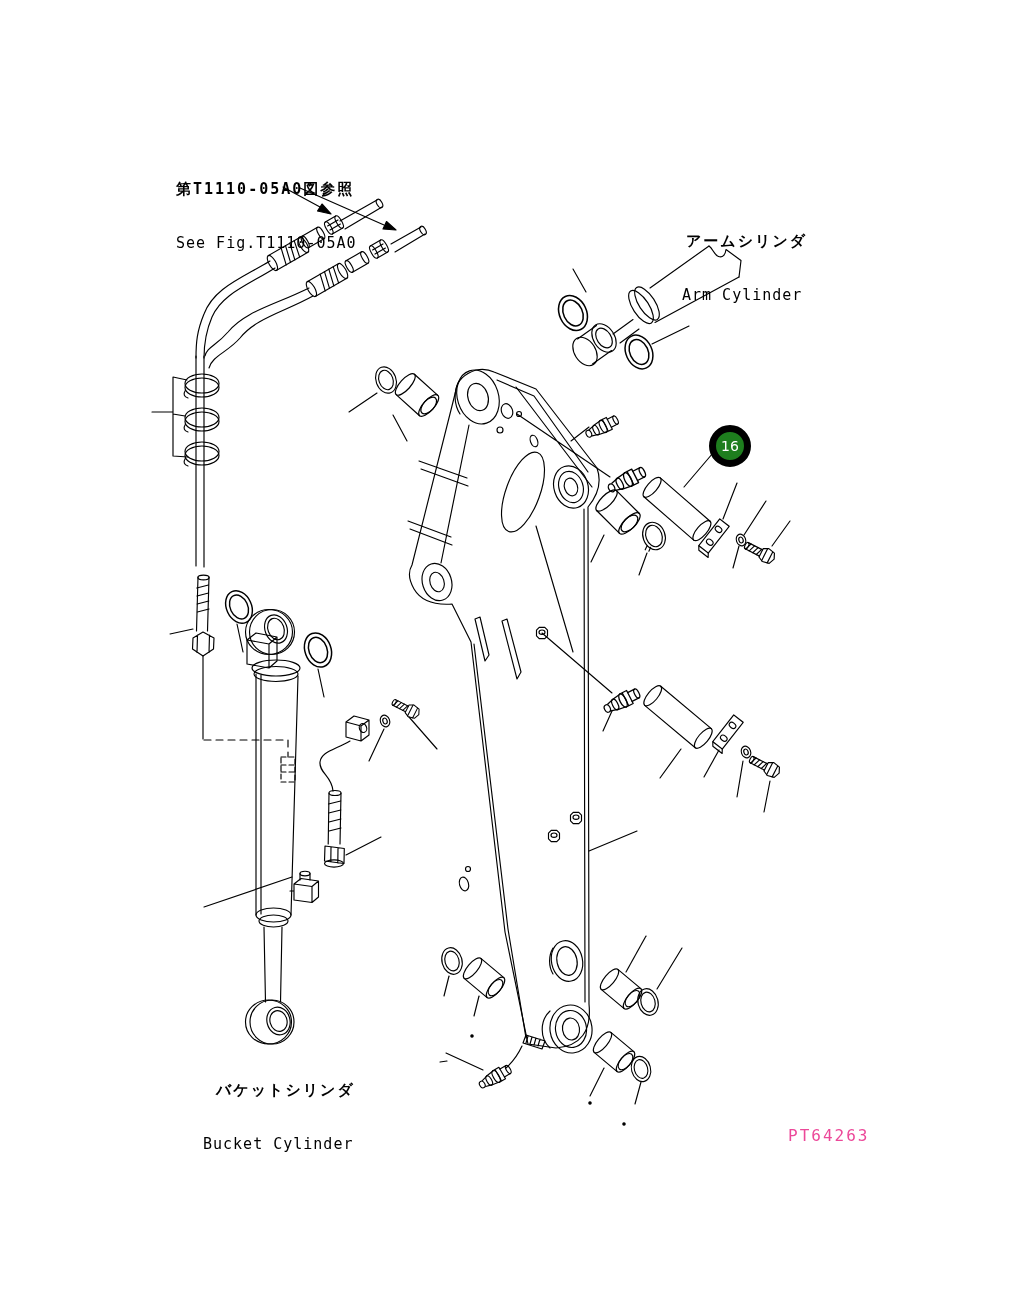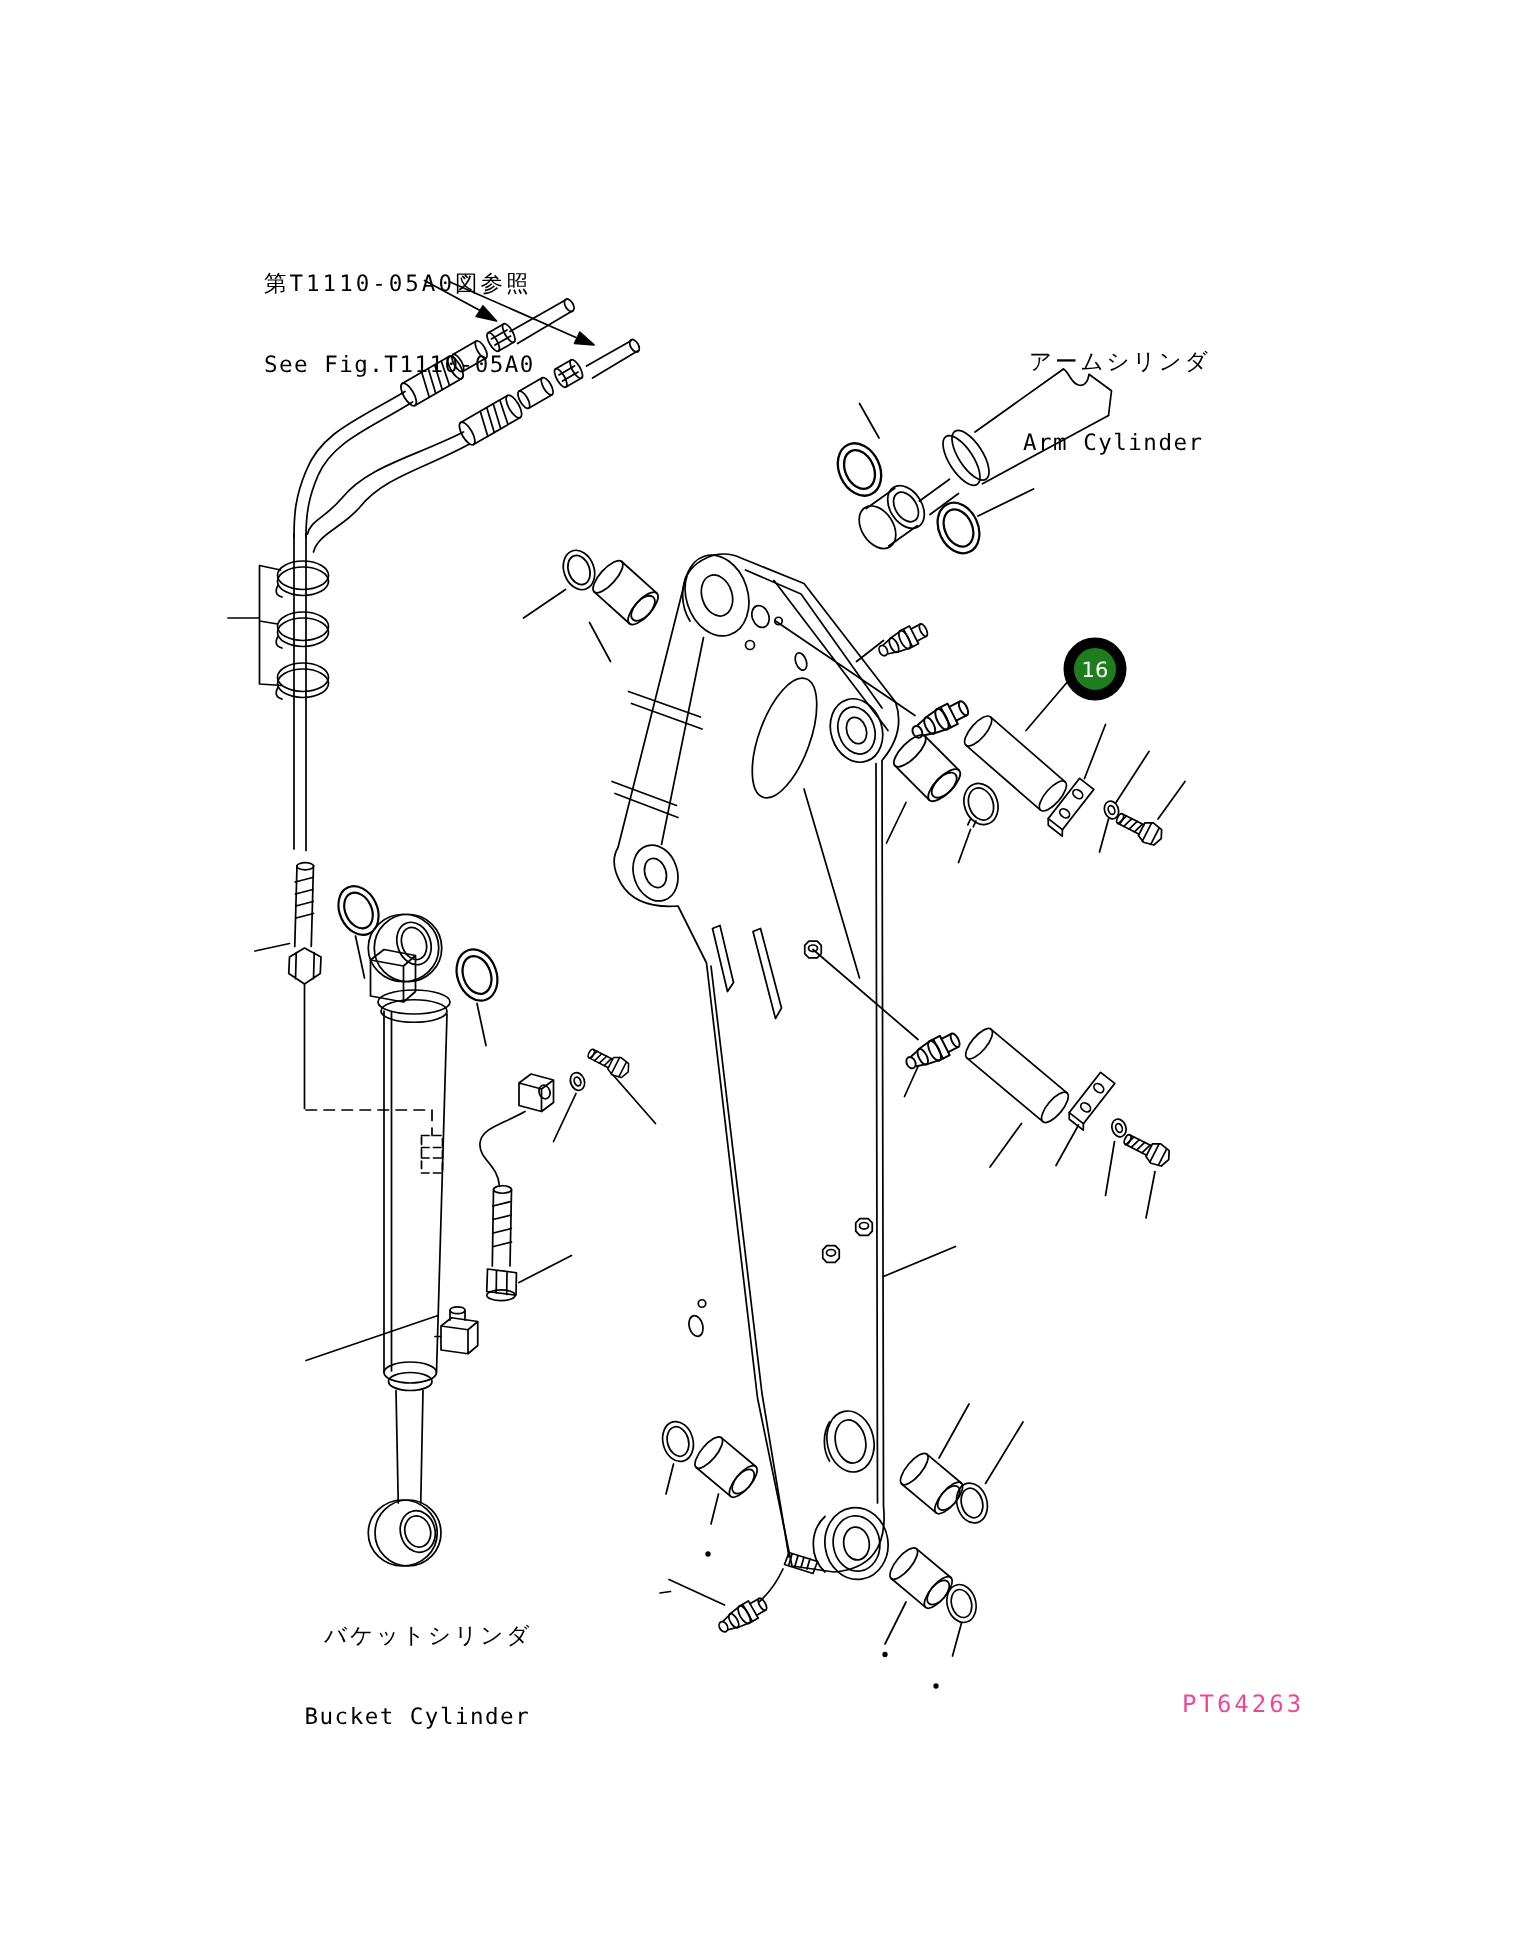--- a/index.html
+++ b/index.html
@@ -1,20 +1,20 @@
 <!DOCTYPE html>
 <html><head>
 <meta charset="utf-8">
 <style>
   html,body{margin:0;padding:0;background:#fff;}
   #stage{position:relative;width:1010px;height:1293px;background:#fff;overflow:hidden;
          font-family:"DejaVu Sans Mono","Liberation Mono",monospace;color:#000;}
   svg{position:absolute;left:0;top:0;}
   .label{position:absolute;font-size:15px;line-height:18px;letter-spacing:1px;white-space:pre;color:#000;}
-  .label .jp{letter-spacing:2px;}
+  .label .jp{letter-spacing:2px;font-weight:bold;}
   .code{position:absolute;font-size:16px;letter-spacing:2px;color:#ec4899;}
 </style>
 </head>
 <body>
 
 <div id="stage">
 
 <svg width="1010" height="1293" viewBox="0 0 1010 1293">
 <defs>
   <g id="seal">

